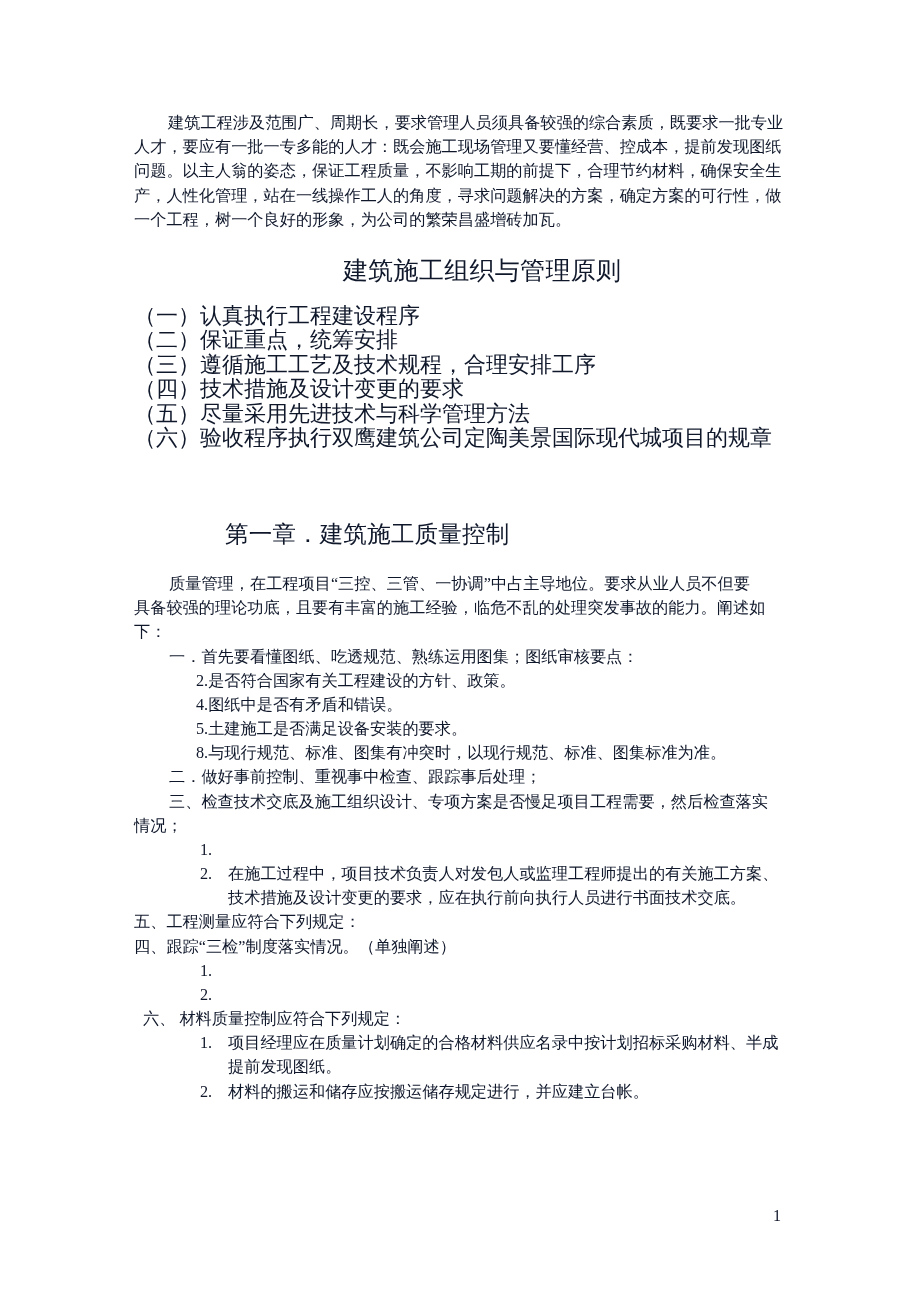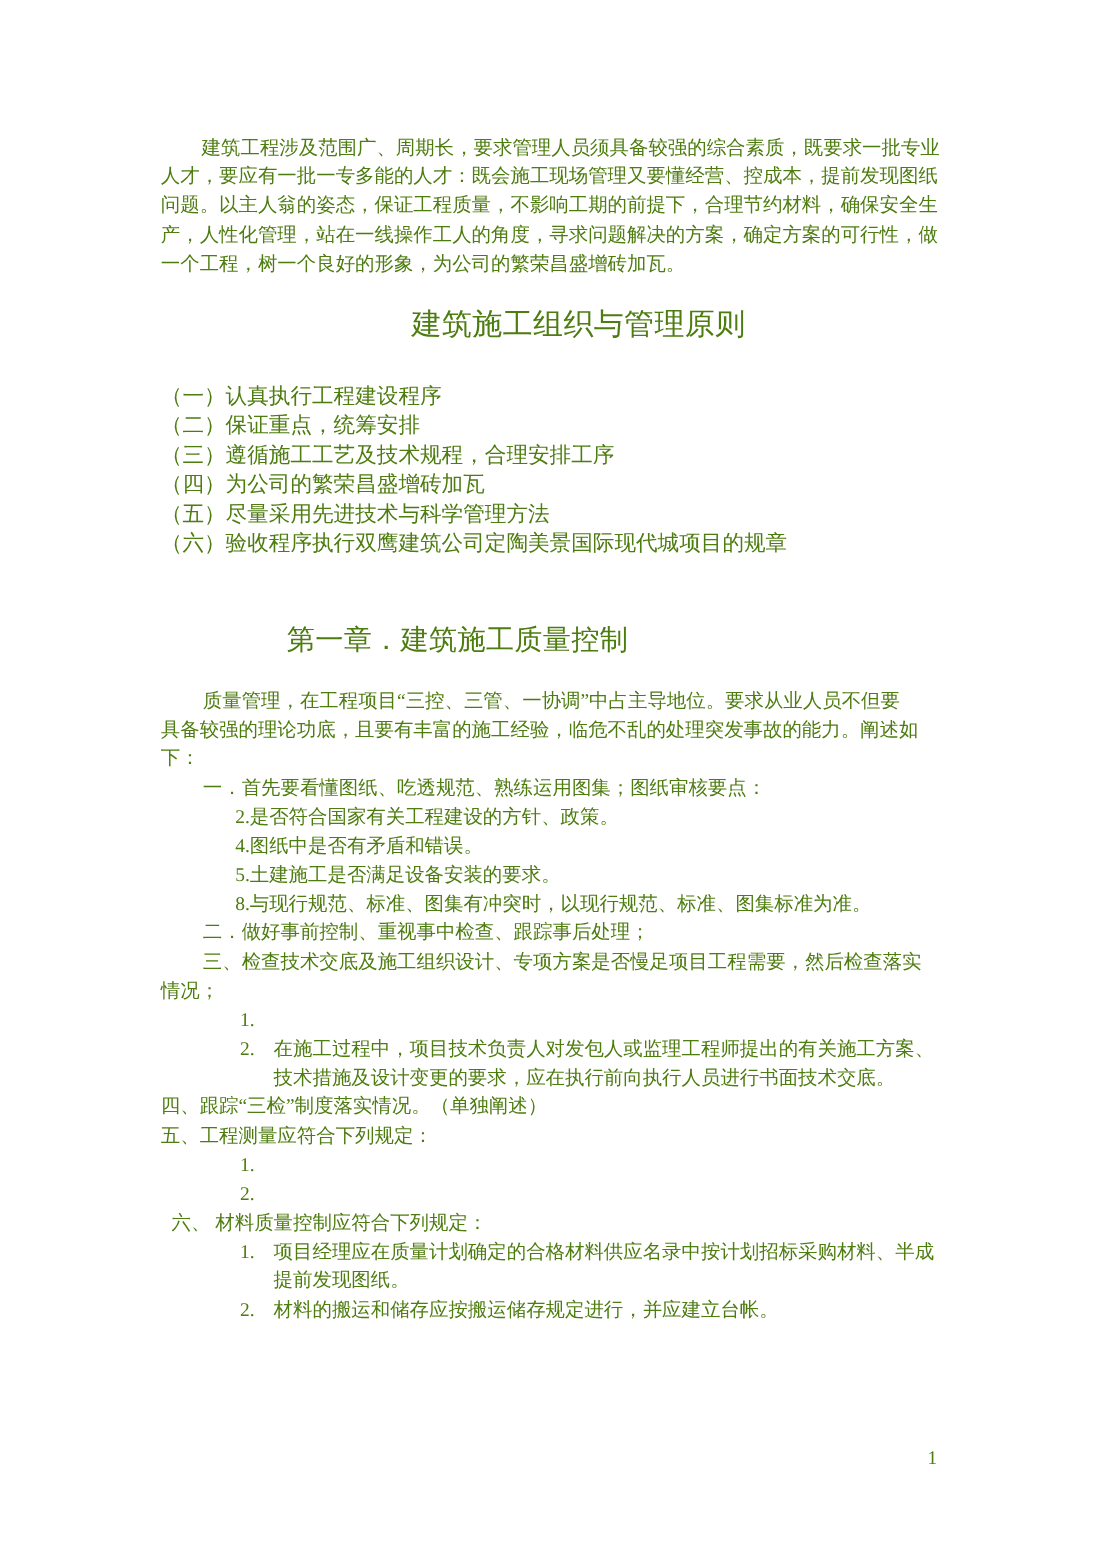--- a/index.html
+++ b/index.html
@@ -5,21 +5,21 @@
   html, body {
     margin: 0;
     padding: 0;
     background: #ffffff;
   }
   .page {
     position: relative;
     width: 920px;
     height: 1302px;
     background: #ffffff;
-    color: #4d7c0f;
+    color: #0f172a;
     font-family: "Liberation Serif", "DejaVu Serif", serif;
     overflow: hidden;
   }
   .lines { white-space: pre-line; }
 
   
   .intro-para {
     position: absolute;
     left: 134px;
     top: 111px;
@@ -40,31 +40,30 @@
     line-height: 32px;
     font-weight: normal;
     letter-spacing: 0.3px;
     text-align: center;
   }
 
   
   .principles {
     position: absolute;
     left: 134px;
-    top: 320px;
+    top: 304px;
     width: 656px;
-    font-size: 18px;
+    font-size: 22px;
     line-height: 24.45px;
-    font-family: Liberation Mono, monospace;
   }
 
   
   .chapter-title {
     position: absolute;
-    left: 239px;
+    left: 225px;
     top: 519px;
     margin: 0;
     font-size: 23.5px;
     line-height: 30px;
     font-weight: normal;
     letter-spacing: 0.2px;
   }
 
   
   .chapter-body {
@@ -109,21 +108,21 @@
 问题。以主人翁的姿态，保证工程质量，不影响工期的前提下，合理节约材料，确保安全生
 产，人性化管理，站在一线操作工人的角度，寻求问题解决的方案，确定方案的可行性，做
 一个工程，树一个良好的形象，为公司的繁荣昌盛增砖加瓦。</p>
 
   <h1 class="main-title">建筑施工组织与管理原则</h1>
 
   <div class="principles">
     <div>（一）认真执行工程建设程序</div>
     <div>（二）保证重点，统筹安排</div>
     <div>（三）遵循施工工艺及技术规程，合理安排工序</div>
-    <div>（四）为公司的繁荣昌盛增砖加瓦</div>
+    <div>（四）技术措施及设计变更的要求</div>
     <div>（五）尽量采用先进技术与科学管理方法</div>
     <div>（六）验收程序执行双鹰建筑公司定陶美景国际现代城项目的规章</div>
   </div>
 
   <h2 class="chapter-title">第一章．建筑施工质量控制</h2>
 
   <div class="chapter-body">
     <p class="p-indent lines">质量管理，在工程项目“三控、三管、一协调”中占主导地位。要求从业人员不但要
 具备较强的理论功底，且要有丰富的施工经验，临危不乱的处理突发事故的能力。阐述如下：</p>
 
@@ -141,22 +140,22 @@
 
     <div class="numitem">
       <span class="num">1.</span>
     </div>
     <div class="numitem">
       <span class="num">2.</span>
       <span class="txt lines">在施工过程中，项目技术负责人对发包人或监理工程师提出的有关施工方案、
 技术措施及设计变更的要求，应在执行前向执行人员进行书面技术交底。</span>
     </div>
 
+    <p class="zero">五、工程测量应符合下列规定：</p>
     <p class="zero">四、跟踪“三检”制度落实情况。（单独阐述）</p>
-    <p class="zero">五、工程测量应符合下列规定：</p>
 
     <div class="numitem">
       <span class="num">1.</span>
     </div>
     <div class="numitem">
       <span class="num">2.</span>
     </div>
 
     <p class="six">六、 材料质量控制应符合下列规定：</p>
 

